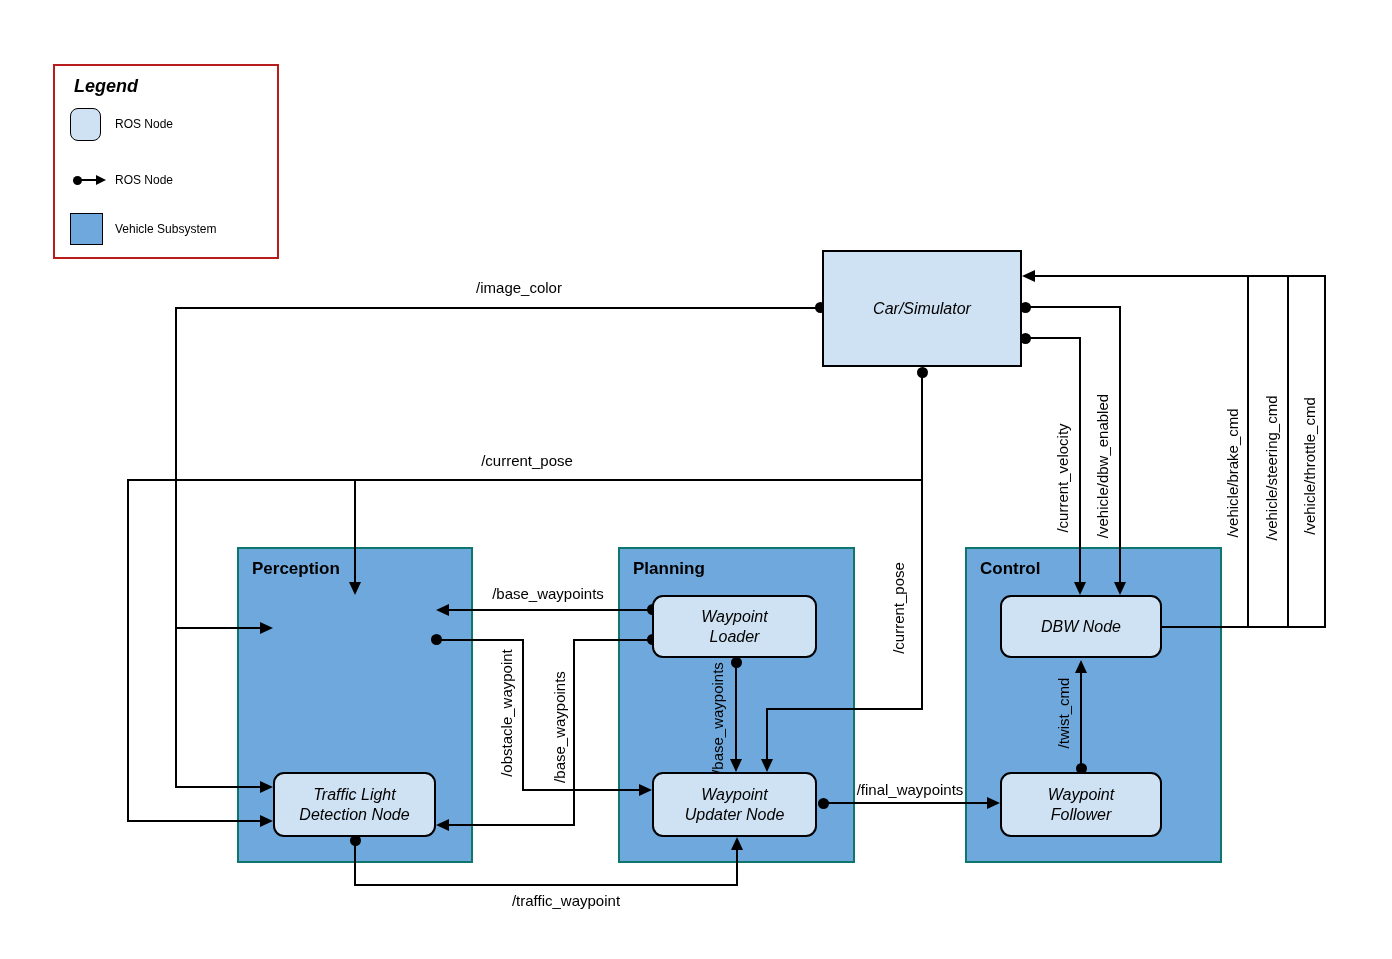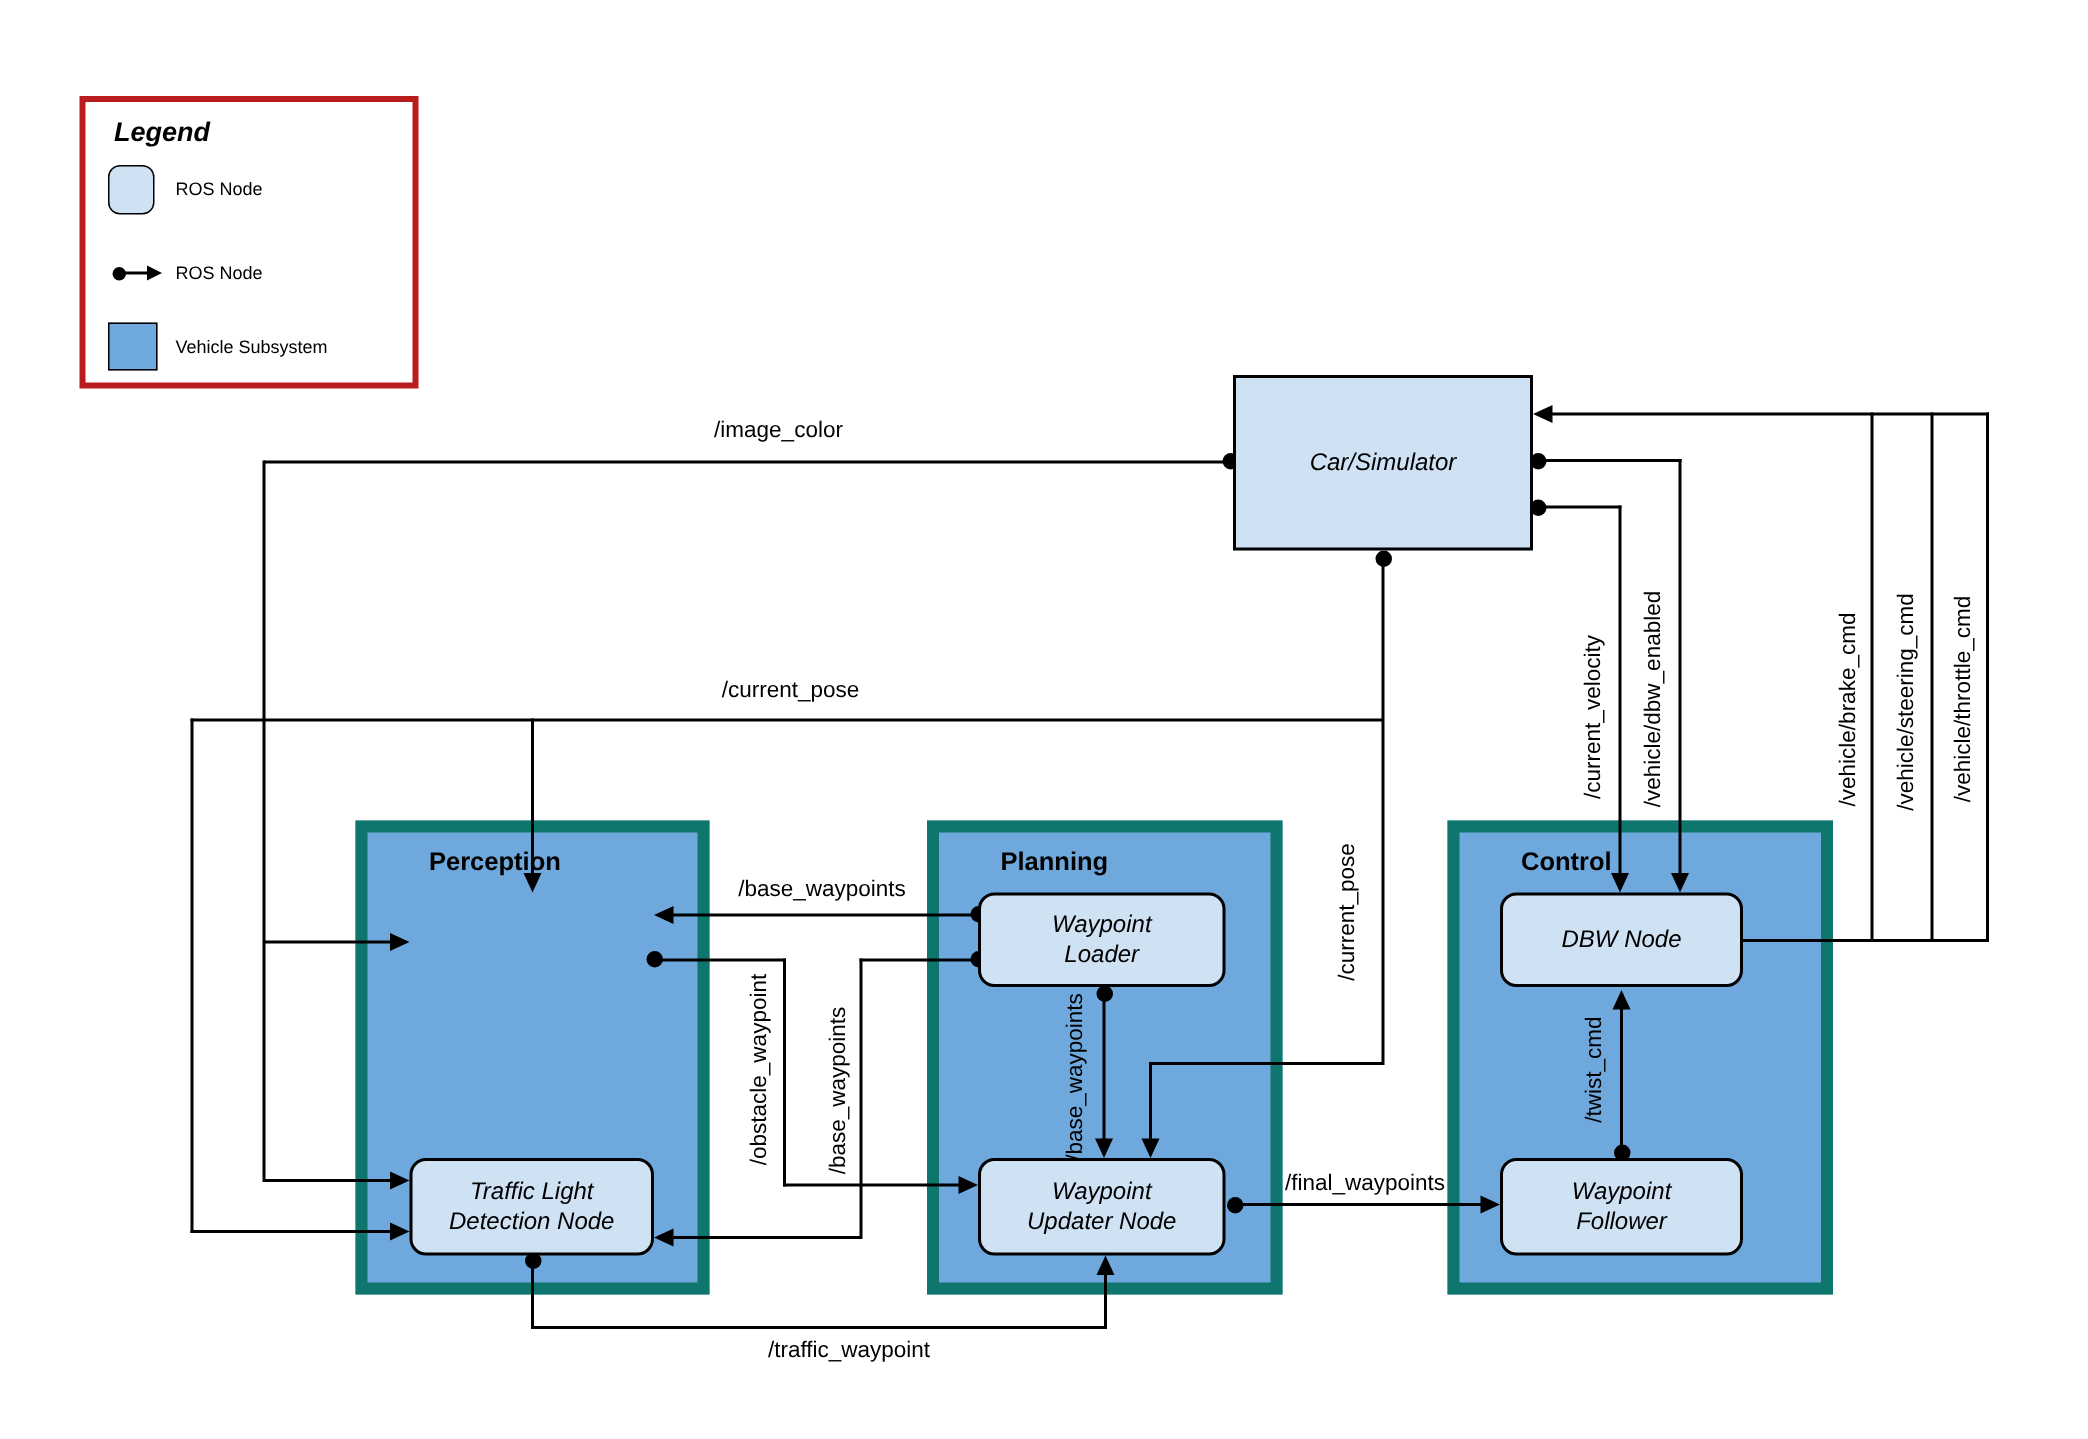--- a/index.html
+++ b/index.html
@@ -10,31 +10,31 @@
   .vl{position:absolute;width:2px;background:#000;}
   
   .dot{position:absolute;width:11px;height:11px;border-radius:50%;background:#000;}
   
   .ar{position:absolute;width:0;height:0;}
   .ar.r{border-top:6px solid transparent;border-bottom:6px solid transparent;border-left:13px solid #000;}
   .ar.l{border-top:6px solid transparent;border-bottom:6px solid transparent;border-right:13px solid #000;}
   .ar.d{border-left:6px solid transparent;border-right:6px solid transparent;border-top:13px solid #000;}
   .ar.u{border-left:6px solid transparent;border-right:6px solid transparent;border-bottom:13px solid #000;}
   
-  .subsystem{position:absolute;background:var(--subsystem-fill,#6fa8dc);border:8px solid #0f766e;box-sizing:border-box;padding-left:28px;}
+  .subsystem{position:absolute;background:var(--subsystem-fill,#6fa8dc);border:2px solid #0f766e;box-sizing:border-box;}
   .subsystem-title{display:inline-block;margin:10px 0 0 13px;font-weight:bold;font-size:17px;}
   .node{position:absolute;background:var(--node-fill,#cfe2f3);border:2px solid #000;border-radius:11px;
         box-sizing:border-box;display:flex;align-items:center;justify-content:center;
         text-align:center;font-size:16px;line-height:1.25;white-space:pre-line;font-style:italic;}
   .rect{border-radius:0;}
   
   .tl{position:absolute;font-size:15px;white-space:nowrap;transform:translate(-50%,-50%);}
   .tl.v{transform:translate(-50%,-50%) rotate(-90deg);}
   
-  #legend{position:absolute;left:53px;top:64px;width:226px;height:195px;border:4px solid #b91c1c;box-sizing:border-box;background:#fff;}
+  #legend{position:absolute;left:53px;top:64px;width:226px;height:195px;border:2px solid #b91c1c;box-sizing:border-box;background:#fff;}
   #legend .ltitle{position:absolute;left:19px;top:10px;font-weight:bold;font-style:italic;font-size:18px;}
   #legend .sw-node{position:absolute;left:15px;top:42px;width:31px;height:33px;background:var(--node-fill,#cfe2f3);
                    border:1.5px solid #000;border-radius:8px;box-sizing:border-box;}
   #legend .sw-sub{position:absolute;left:15px;top:147px;width:33px;height:32px;background:var(--subsystem-fill,#6fa8dc);
                   border:1.5px solid #000;box-sizing:border-box;}
   #legend .litem{position:absolute;left:60px;font-size:12px;transform:translateY(-50%);white-space:nowrap;}
   #legend .gdot{position:absolute;left:18px;top:110px;width:9px;height:9px;border-radius:50%;background:#000;}
   #legend .gline{position:absolute;left:22px;top:113px;width:25px;height:2px;background:#000;}
   #legend .gar{position:absolute;left:41px;top:109px;width:0;height:0;
                border-top:5px solid transparent;border-bottom:5px solid transparent;border-left:10px solid #000;}

